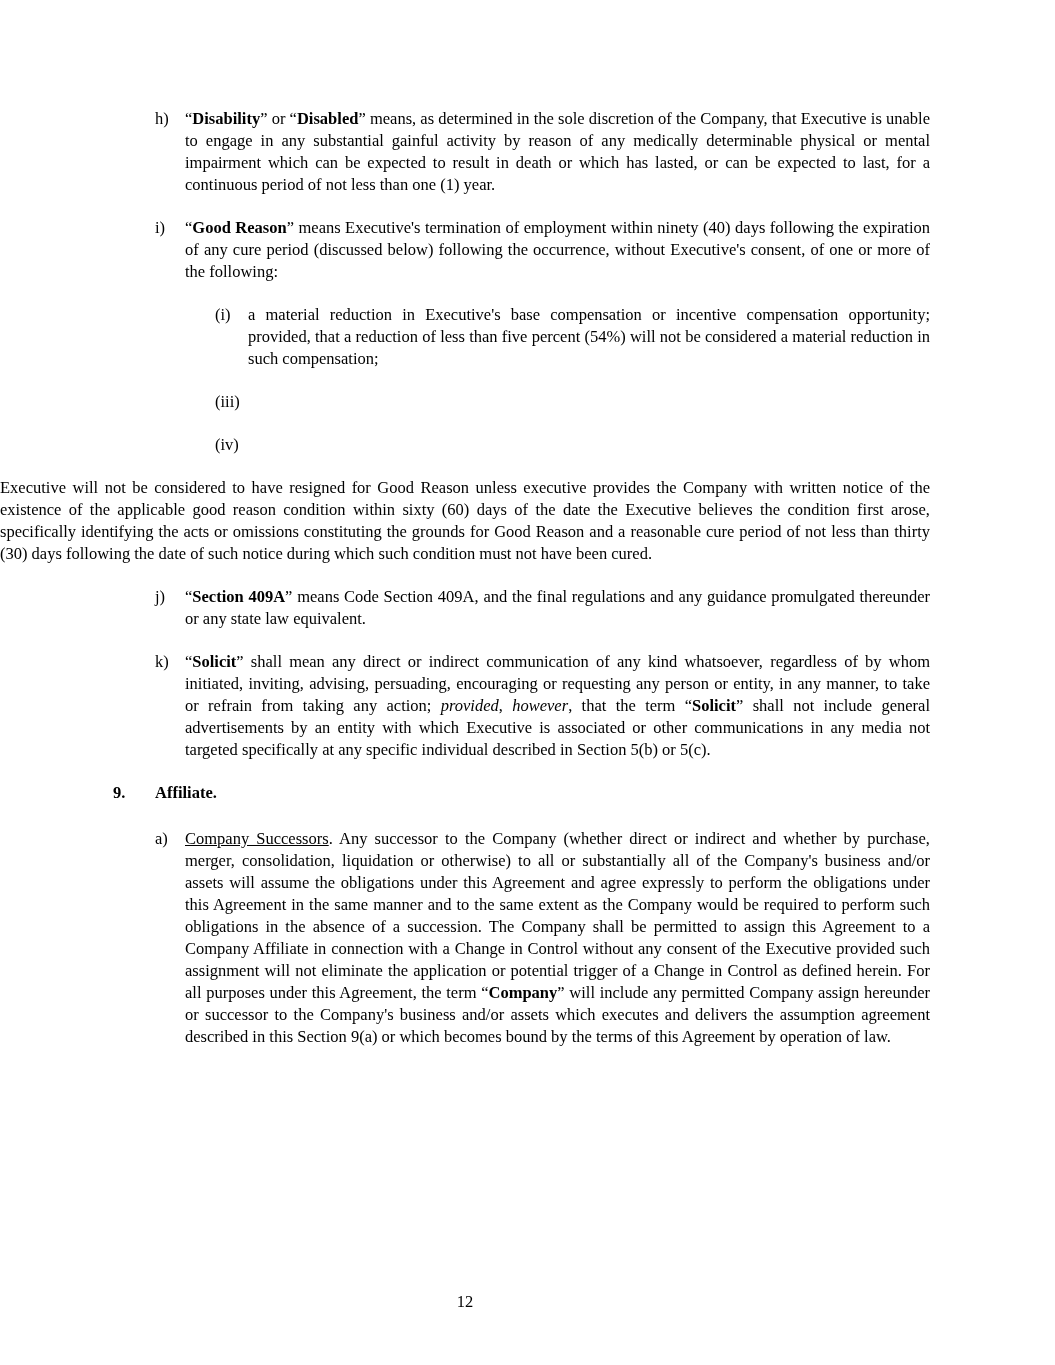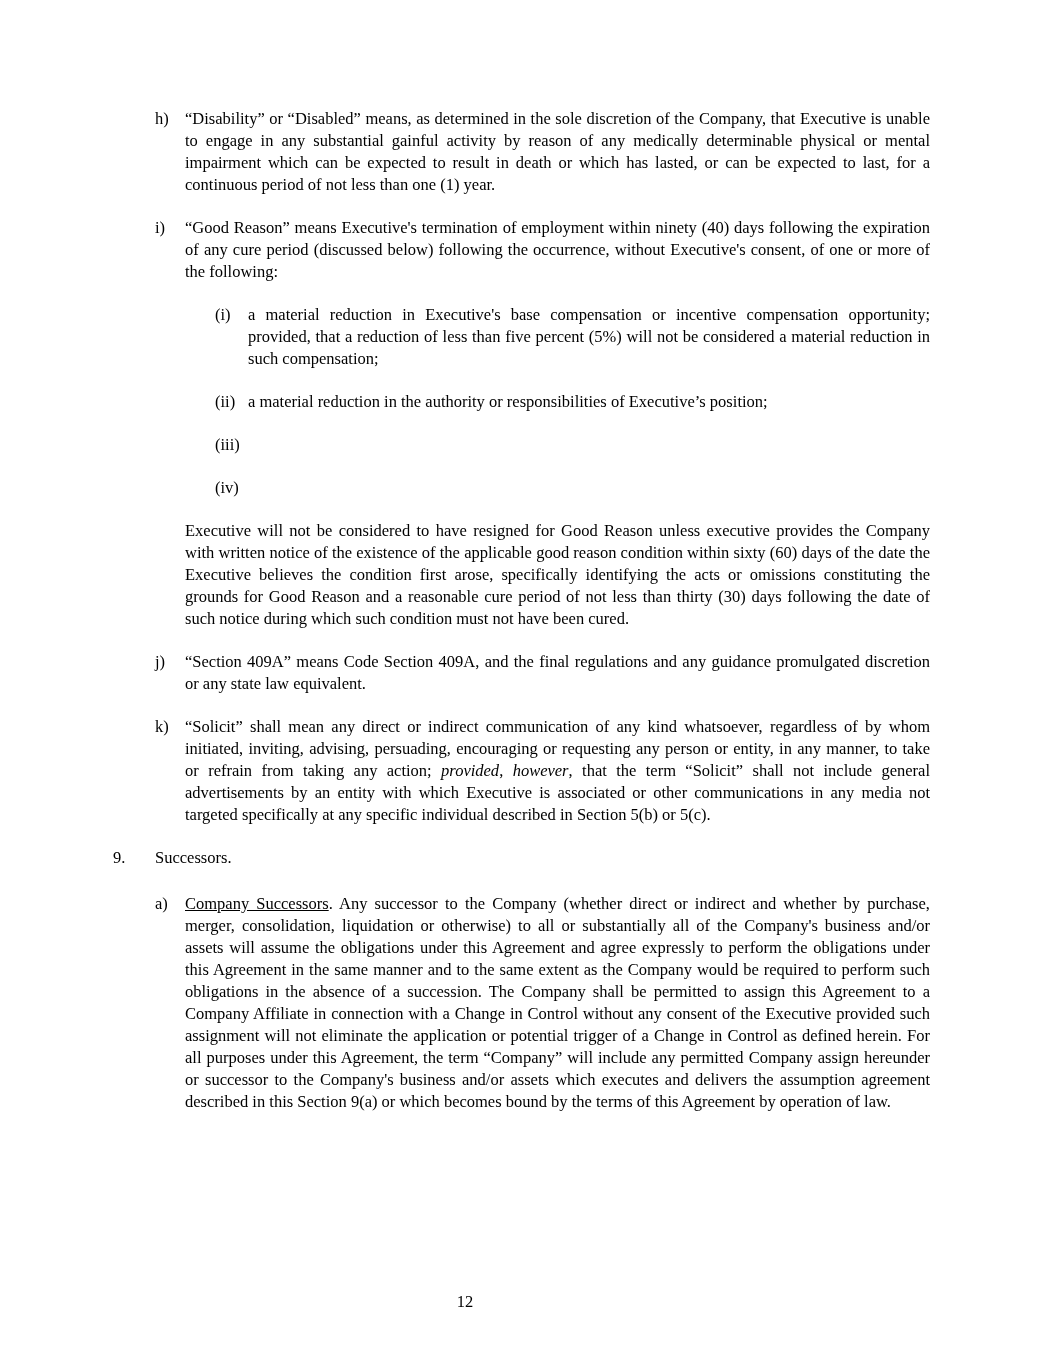--- a/index.html
+++ b/index.html
@@ -29,34 +29,34 @@
     right: 0;
   }
   .block {
     display: flex;
     margin-bottom: 21px;
     padding-right: 125px;
   }
   .lvl-number { padding-left: 113px; }
   .lvl-letter { padding-left: 155px; }
   .lvl-roman  { padding-left: 215px; }
-  .lvl-para   { padding-left: 185px; }
+  .lvl-para   { }
   .label {
     flex: none;
   }
   .w42 { width: 42px; }
   .w30 { width: 30px; }
   .w33 { width: 33px; }
   .body {
     flex: 1;
     text-align: justify;
     text-justify: inter-word;
   }
   .heading-gap { margin-bottom: 24px; }
-  .b { font-weight: normal; }
+  .b { font-weight: bold; }
   .i { font-style: italic; }
   .u { text-decoration: underline; }
   .footer {
     position: absolute;
     top: 1291px;
     left: 0;
     width: 930px;
     text-align: center;
   }
 </style>
@@ -71,53 +71,49 @@
       <span class="body"><span>“</span><span class="b">Disability</span><span>” or “</span><span class="b">Disabled</span><span>” means, as determined in the sole discretion of the Company, that Executive is unable to engage in any substantial gainful activity by reason of any medically determinable physical or mental impairment which can be expected to result in death or which has lasted, or can be expected to last, for a continuous period of not less than one (1) year.</span></span>
     </div>
 
     <div class="block lvl-letter">
       <span class="label w30">i)</span>
       <span class="body"><span>“</span><span class="b">Good Reason</span><span>” means Executive's termination of employment within ninety (40) days following the expiration of any cure period (discussed below) following the occurrence, without Executive's consent, of one or more of the following:</span></span>
     </div>
 
     <div class="block lvl-roman">
       <span class="label w33">(i)</span>
-      <span class="body"><span>a material reduction in Executive's base compensation or incentive compensation opportunity; provided, that a reduction of less than five percent (5%) will not be considered a material reduction in such compensation;</span></span>
+      <span class="body"><span>a material reduction in Executive's base compensation or incentive compensation opportunity; provided, that a reduction of less than five percent (54%) will not be considered a material reduction in such compensation;</span></span>
     </div>
 
-    <div class="block lvl-roman">
-      <span class="label w33">(ii)</span>
-      <span class="body"><span>a material reduction in the authority or responsibilities of Executive’s position;</span></span>
-    </div>
 
     <div class="block lvl-roman">
       <span class="label w33">(iii)</span>
     </div>
 
     <div class="block lvl-roman">
       <span class="label w33">(iv)</span>
     </div>
 
     <div class="block lvl-para">
       <span class="body"><span>Executive will not be considered to have resigned for Good Reason unless executive provides the Company with written notice of the existence of the applicable good reason condition within sixty (60) days of the date the Executive believes the condition first arose, specifically identifying the acts or omissions constituting the grounds for Good Reason and a reasonable cure period of not less than thirty (30) days following the date of such notice during which such condition must not have been cured.</span></span>
     </div>
 
     <div class="block lvl-letter">
       <span class="label w30">j)</span>
-      <span class="body"><span>“</span><span class="b">Section 409A</span><span>” means Code Section 409A, and the final regulations and any guidance promulgated discretion or any state law equivalent.</span></span>
+      <span class="body"><span>“</span><span class="b">Section 409A</span><span>” means Code Section 409A, and the final regulations and any guidance promulgated thereunder or any state law equivalent.</span></span>
     </div>
 
     <div class="block lvl-letter">
       <span class="label w30">k)</span>
       <span class="body"><span>“</span><span class="b">Solicit</span><span>” shall mean any direct or indirect communication of any kind whatsoever, regardless of by whom initiated, inviting, advising, persuading, encouraging or requesting any person or entity, in any manner, to take or refrain from taking any action; </span><span class="i">provided</span><span>, </span><span class="i">however</span><span>, that the term “</span><span class="b">Solicit</span><span>” shall not include general advertisements by an entity with which Executive is associated or other communications in any media not targeted specifically at any specific individual described in Section 5(b) or 5(c).</span></span>
     </div>
 
     <div class="block lvl-number heading-gap">
       <span class="label w42 b">9.</span>
-      <span class="body"><span class="b">Successors.</span></span>
+      <span class="body"><span class="b">Affiliate.</span></span>
     </div>
 
     <div class="block lvl-letter">
       <span class="label w30">a)</span>
       <span class="body"><span class="u">Company Successors</span><span>. Any successor to the Company (whether direct or indirect and whether by purchase, merger, consolidation, liquidation or otherwise) to all or substantially all of the Company's business and/or assets will assume the obligations under this Agreement and agree expressly to perform the obligations under this Agreement in the same manner and to the same extent as the Company would be required to perform such obligations in the absence of a succession. The Company shall be permitted to assign this Agreement to a Company Affiliate in connection with a Change in Control without any consent of the Executive provided such assignment will not eliminate the application or potential trigger of a Change in Control as defined herein. For all purposes under this Agreement, the term “</span><span class="b">Company</span><span>” will include any permitted Company assign hereunder or successor to the Company's business and/or assets which executes and delivers the assumption agreement described in this Section 9(a) or which becomes bound by the terms of this Agreement by operation of law.</span></span>
     </div>
 
   </main>
 
   <footer class="footer">

